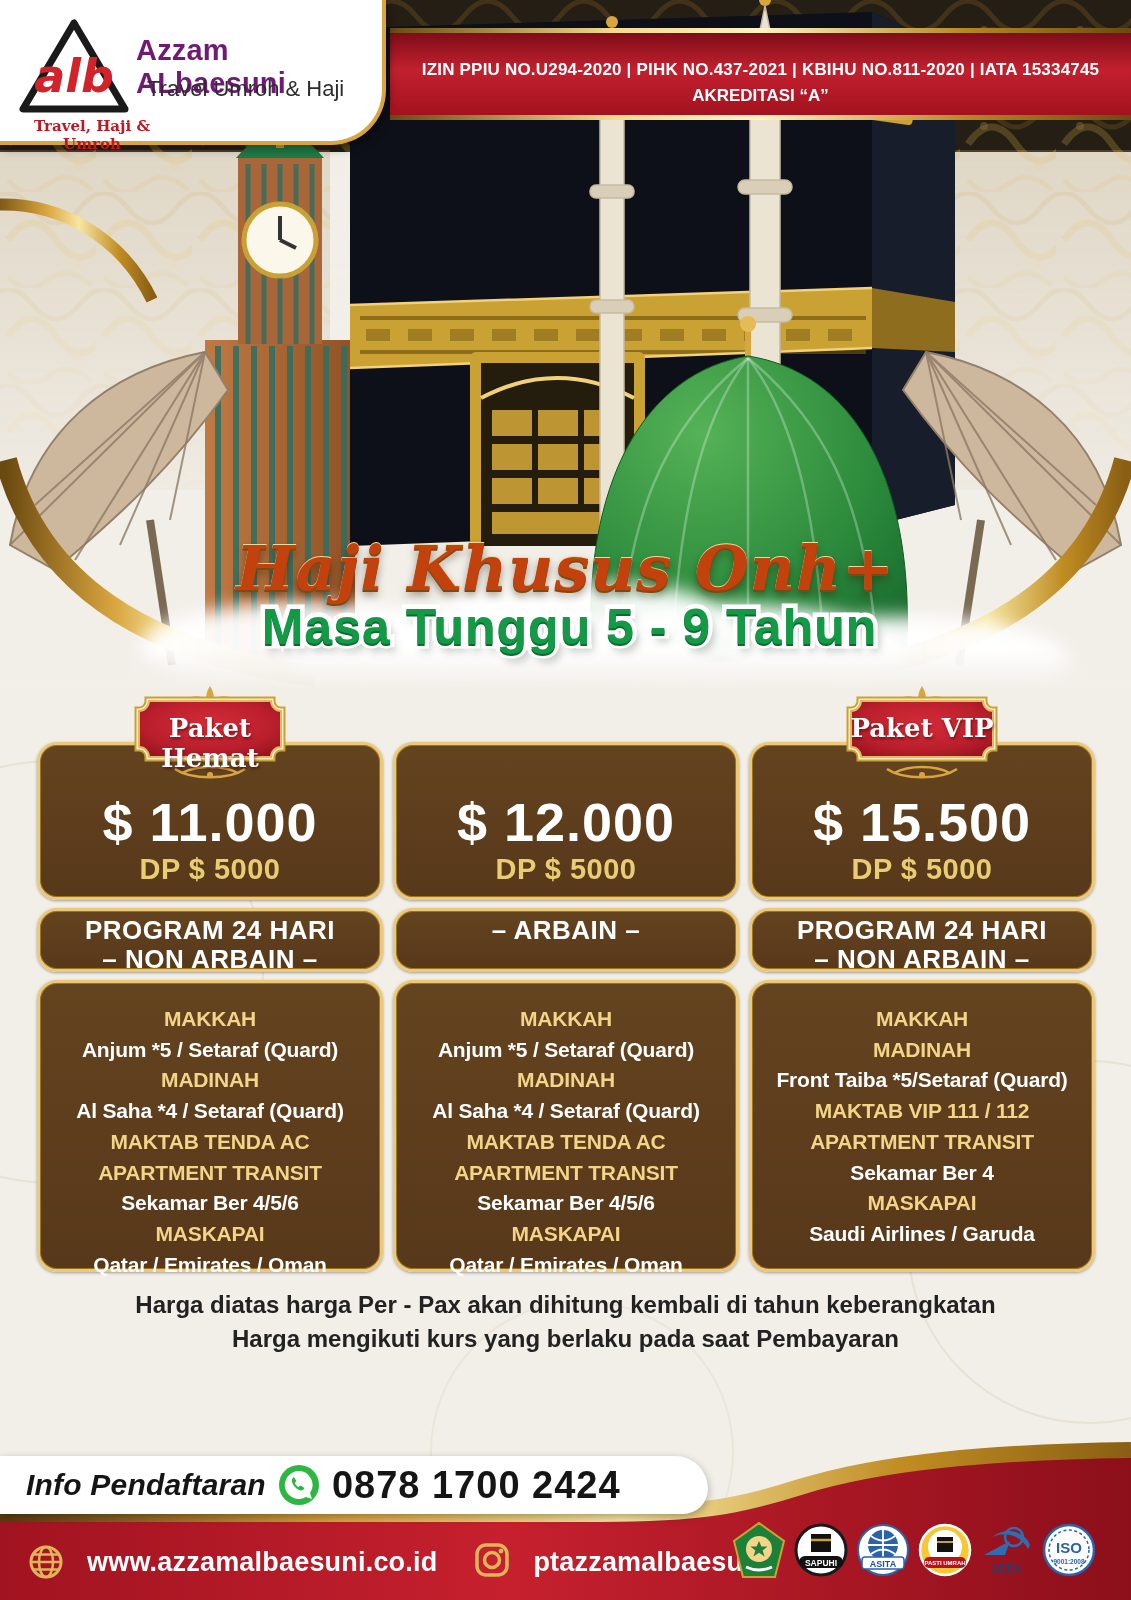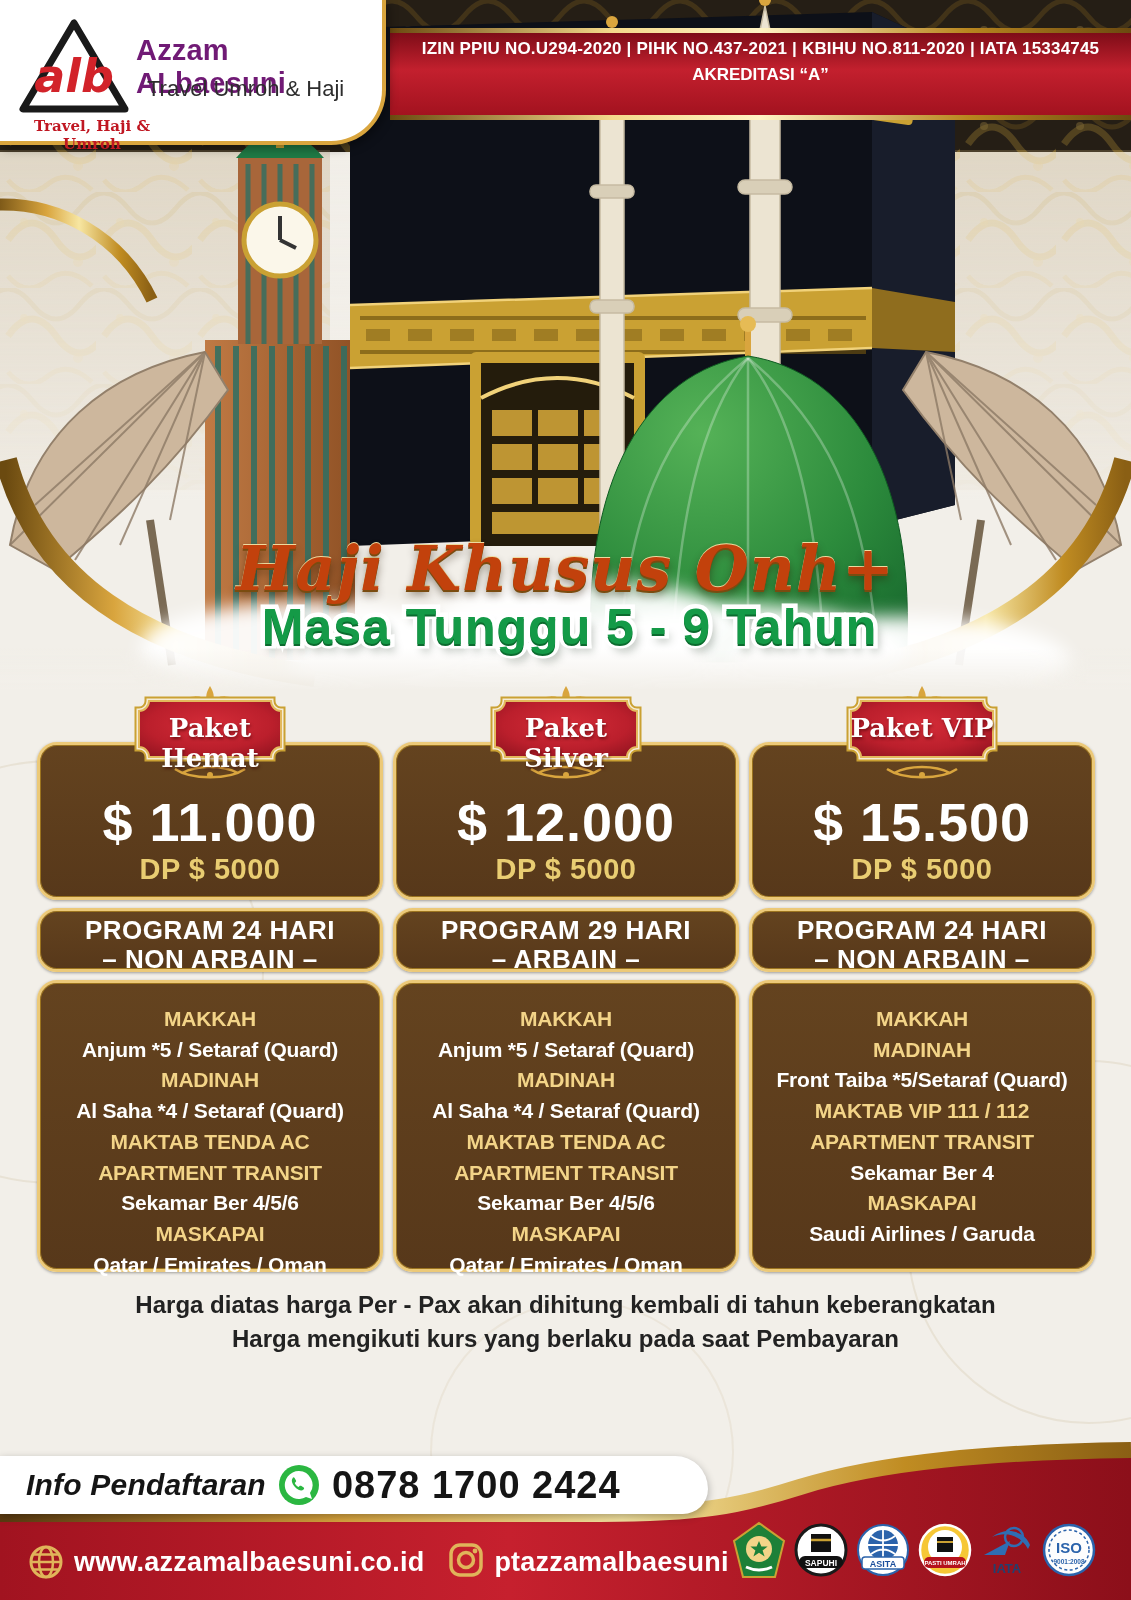--- a/index.html
+++ b/index.html
@@ -19,21 +19,21 @@
                border-right:4px solid #d9a53e;border-bottom:4px solid #d9a53e;
                border-bottom-right-radius:55px;box-shadow:3px 4px 10px rgba(0,0,0,.35);z-index:4;box-sizing:border-box;}
   .logo-svg{position:absolute;left:18px;top:18px;}
   .logo-tagline{position:absolute;left:4px;top:117px;width:176px;text-align:center;
                 font-family:"DejaVu Serif",serif;font-weight:bold;font-size:15px;color:#c01722;}
   .company-name{position:absolute;left:136px;top:34px;font-size:29px;font-weight:800;color:#701a75;letter-spacing:.2px;}
   .company-subtitle{position:absolute;left:147px;top:76px;font-size:22px;color:#2d2d2d;}
 
   .license-band{position:absolute;left:390px;top:33px;width:741px;height:82px;z-index:3;
                 background:linear-gradient(180deg,#7e0d18 0%,#c3202e 45%,#a3121f 100%);
-                text-align:center;color:#ffffff;box-sizing:border-box;padding-top:6px;}
+                text-align:center;color:#ffffff;box-sizing:border-box;padding-top:27px;}
   .license-band::before,.license-band::after{content:"";position:absolute;left:0;width:100%;height:5px;
                 background:linear-gradient(90deg,#6b4a10,#f3d98b 30%,#fff3c4 50%,#b8861f 78%,#6b4a10);}
   .license-band::before{top:-5px;} .license-band::after{bottom:-5px;}
   .license-l1{font-size:17px;font-weight:700;letter-spacing:.2px;}
   .license-l2{font-size:17px;font-weight:700;margin-top:6px;}
 
   
   .title-script{position:absolute;left:0;top:532px;width:1131px;text-align:center;z-index:2;
                 font-family:"DejaVu Serif",serif;font-style:italic;font-weight:bold;font-size:62px;
                 color:#c2410c;letter-spacing:1px;
@@ -71,21 +71,21 @@
               font-size:24px;color:#222222;line-height:34px;font-weight:600;}
   .disclaimer b{font-weight:800;}
 
   
   .footer-art{position:absolute;left:0;top:1440px;width:1131px;height:160px;z-index:1;}
   .info-band{position:absolute;left:0;top:1456px;width:708px;height:58px;background:#ffffff;z-index:3;
              border-radius:0 60px 46px 0;box-shadow:0 3px 8px rgba(0,0,0,.3);
              display:flex;align-items:center;padding-left:26px;box-sizing:border-box;gap:12px;}
   .info-label{font-size:30px;font-weight:800;font-style:italic;color:#151515;letter-spacing:.2px;}
   .info-phone{font-size:38px;font-weight:900;color:#151515;letter-spacing:1px;}
-  .site-row{position:absolute;left:28px;top:1542px;height:40px;display:flex;align-items:center;gap:10px;z-index:3;}
+  .site-row{position:absolute;left:28px;top:1542px;height:40px;display:flex;align-items:center;gap:23px;z-index:3;}
   .site-text,.ig-text{font-size:27px;font-weight:700;color:#ffffff;letter-spacing:.2px;}
   .ig-icon-wrap{margin-left:14px;}
   .logo-row{position:absolute;left:732px;top:1521px;width:380px;height:62px;display:flex;gap:8px;z-index:3;}
 </style>
 </head>
 <body>
 
 <div class="page">
 
   <svg class="art" viewBox="0 0 1131 690" width="1131" height="690">
@@ -318,46 +318,25 @@
       <div class="drow white">Al Saha *4 / Setaraf (Quard)</div>
       <div class="drow gold">MAKTAB TENDA AC</div>
       <div class="drow gold">APARTMENT TRANSIT</div>
       <div class="drow white">Sekamar Ber 4/5/6</div>
       <div class="drow gold">MASKAPAI</div>
       <div class="drow white">Qatar / Emirates / Oman</div>
     </div>
   </div>
 
   <div class="card c2">
-    <div class="badge">
-      <svg width="170" height="100" viewBox="0 0 170 100">
-        <defs>
-            <radialGradient id="bR2" cx=".5" cy=".42" r=".8">
-          <stop offset="0" stop-color="#d42c38"></stop>
-              <stop offset=".55" stop-color="#bb1f2c"></stop>
-              <stop offset="1" stop-color="#84101c"></stop>
-        </radialGradient>
-          </defs>
-        <path d="M85,3 C80,11 80,17 85,24 C90,17 90,11 85,3 Z" fill="#d9a53e"></path>
-        <path d="M52,22 C64,12 76,13 85,20 M118,22 C106,12 94,13 85,20" stroke="#d9a53e" stroke-width="2.5" fill="none"></path>
-        <path d="M40,26 C58,20 70,22 85,27 M130,26 C112,20 100,22 85,27" stroke="#d9a53e" stroke-width="2" fill="none"></path>
-        <path d="M24,18 L146,18 A10,10 0 0 0 156,28 L156,64 A10,10 0 0 0 146,74 L24,74 A10,10 0 0 0 14,64 L14,28 A10,10 0 0 0 24,18 Z" fill="none" stroke="#caa133" stroke-width="9"></path>
-        <path d="M24,18 L146,18 A10,10 0 0 0 156,28 L156,64 A10,10 0 0 0 146,74 L24,74 A10,10 0 0 0 14,64 L14,28 A10,10 0 0 0 24,18 Z" fill="none" stroke="#f6ecd4" stroke-width="5"></path>
-        <path d="M24,18 L146,18 A10,10 0 0 0 156,28 L156,64 A10,10 0 0 0 146,74 L24,74 A10,10 0 0 0 14,64 L14,28 A10,10 0 0 0 24,18 Z" fill="url(#bR2)" stroke="#e3b95c" stroke-width="2"></path>
-        <path d="M50,86 C66,97 104,97 120,86 M57,90 C72,82 98,82 113,90" stroke="#d9a53e" stroke-width="2.5" fill="none"></path>
-        <circle cx="85" cy="92" r="3" fill="#d9a53e"></circle>
-      </svg>
-      <span class="badge-label">Paket Silver</span>
-    </div>
     <div class="cbox box-price">
       <div class="price">$ 12.000</div>
       <div class="dp">DP $ 5000</div>
     </div>
     <div class="cbox box-program">
-      <div class="prog">PROGRAM 29 HARI</div>
       <div class="prog">– ARBAIN –</div>
     </div>
     <div class="cbox box-details">
       <div class="drow gold">MAKKAH</div>
       <div class="drow white">Anjum *5 / Setaraf (Quard)</div>
       <div class="drow gold">MADINAH</div>
       <div class="drow white">Al Saha *4 / Setaraf (Quard)</div>
       <div class="drow gold">MAKTAB TENDA AC</div>
       <div class="drow gold">APARTMENT TRANSIT</div>
       <div class="drow white">Sekamar Ber 4/5/6</div>

